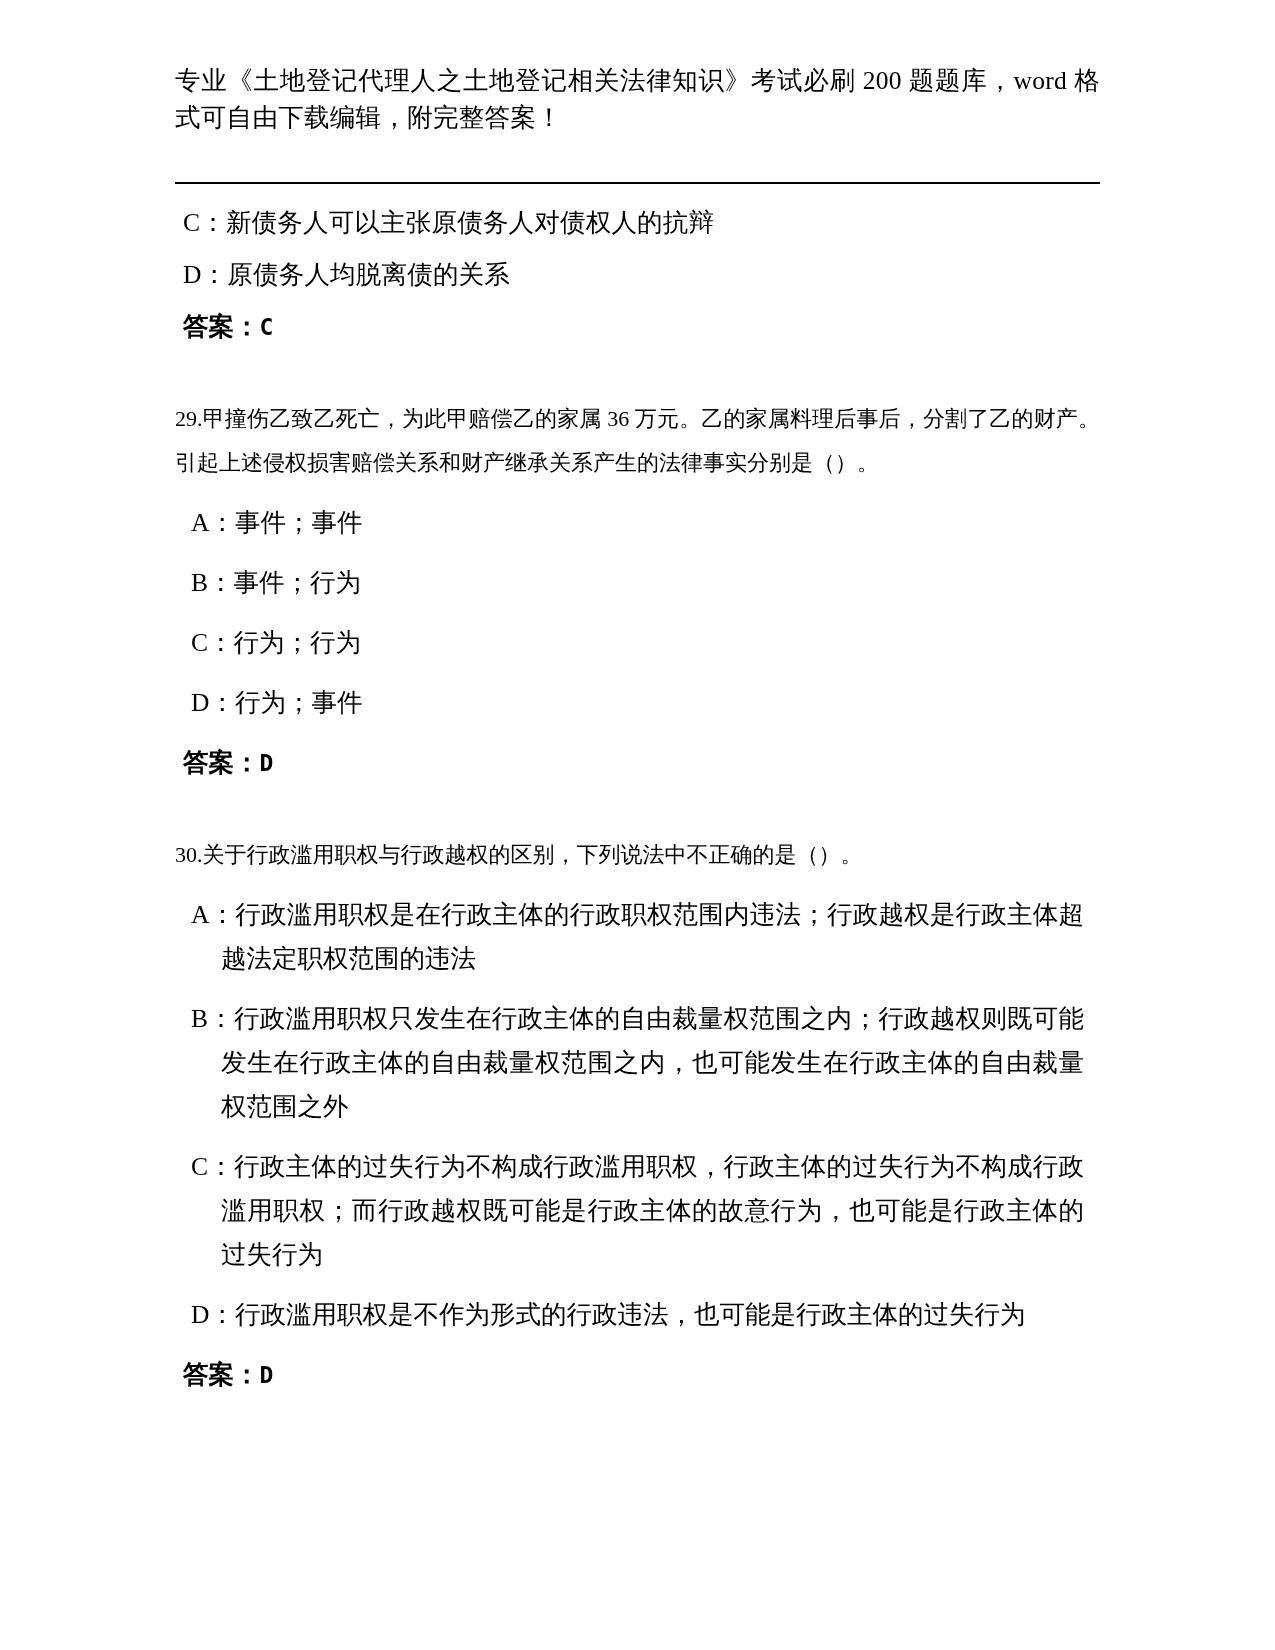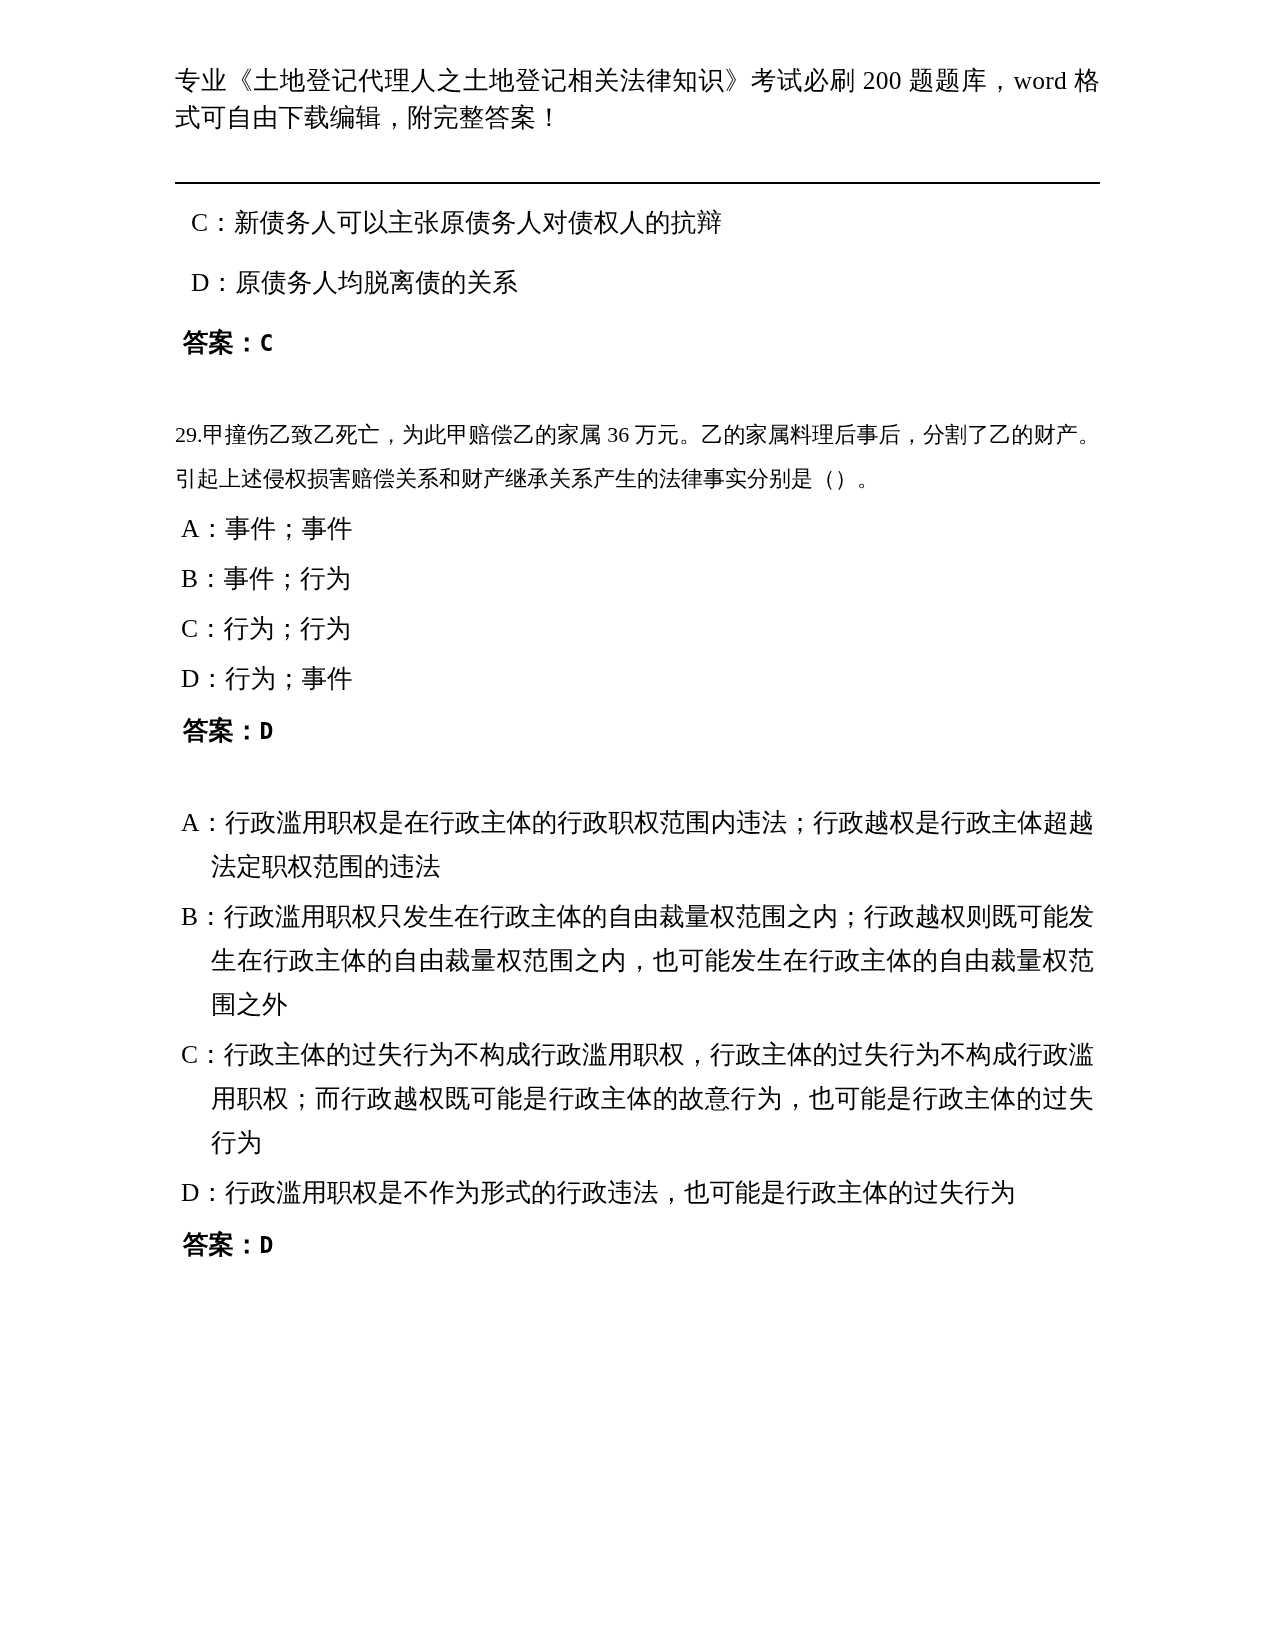--- a/index.html
+++ b/index.html
@@ -39,21 +39,21 @@
   }
   .body-block {
     margin-top: 17px;
   }
   .line {
     font-size: 25.5px;
     line-height: 44px;
     letter-spacing: 0.2px;
     text-align: justify;
     text-justify: inter-ideograph;
-    margin: 16px;
+    margin: 8px;
   }
   .answer {
     font-weight: bold;
     font-size: 25.5px;
     line-height: 44px;
     margin: 8px;
   }
   .answer .ans-letter {
     font-family: "DejaVu Sans Mono", monospace;
     font-weight: bold;
@@ -67,21 +67,21 @@
     line-height: 44px;
     text-align: justify;
     text-justify: inter-ideograph;
     margin: 0;
   }
   .opt {
     font-size: 25.5px;
     line-height: 44px;
     text-align: justify;
     text-justify: inter-ideograph;
-    margin: 6px;
+    margin: 16px;
     padding-left: 0;
   }
   .opt-wrap {
     padding-left: 30px;
     text-indent: -30px;
   }
 </style>
 </head>
 <body>
 
@@ -100,20 +100,21 @@
   <div class="qblock">
     <div class="qtext"><span>29.</span><span>甲撞伤乙致乙死亡，为此甲赔偿乙的家属 36 万元。乙的家属料理后事后，分割了乙的财产。引起上述侵权损害赔偿关系和财产继承关系产生的法律事实分别是（）。</span></div>
     <div class="opt opt-wrap">A：事件；事件</div>
     <div class="opt opt-wrap">B：事件；行为</div>
     <div class="opt opt-wrap">C：行为；行为</div>
     <div class="opt opt-wrap">D：行为；事件</div>
     <div class="answer"><span>答案：</span><span class="ans-letter">D</span></div>
   </div>
 
   <div class="qblock">
+    <div class="qtext"><span>30.</span><span>关于行政滥用职权与行政越权的区别，下列说法中不正确的是（）。</span></div>
     <div class="opt opt-wrap">A：行政滥用职权是在行政主体的行政职权范围内违法；行政越权是行政主体超越法定职权范围的违法</div>
     <div class="opt opt-wrap">B：行政滥用职权只发生在行政主体的自由裁量权范围之内；行政越权则既可能发生在行政主体的自由裁量权范围之内，也可能发生在行政主体的自由裁量权范围之外</div>
     <div class="opt opt-wrap">C：行政主体的过失行为不构成行政滥用职权，行政主体的过失行为不构成行政滥用职权；而行政越权既可能是行政主体的故意行为，也可能是行政主体的过失行为</div>
     <div class="opt opt-wrap">D：行政滥用职权是不作为形式的行政违法，也可能是行政主体的过失行为</div>
     <div class="answer"><span>答案：</span><span class="ans-letter">D</span></div>
   </div>
 
 </div>
 
 </body></html>

